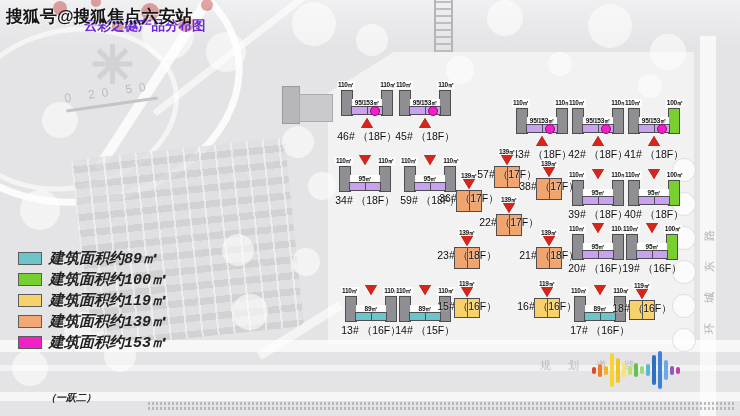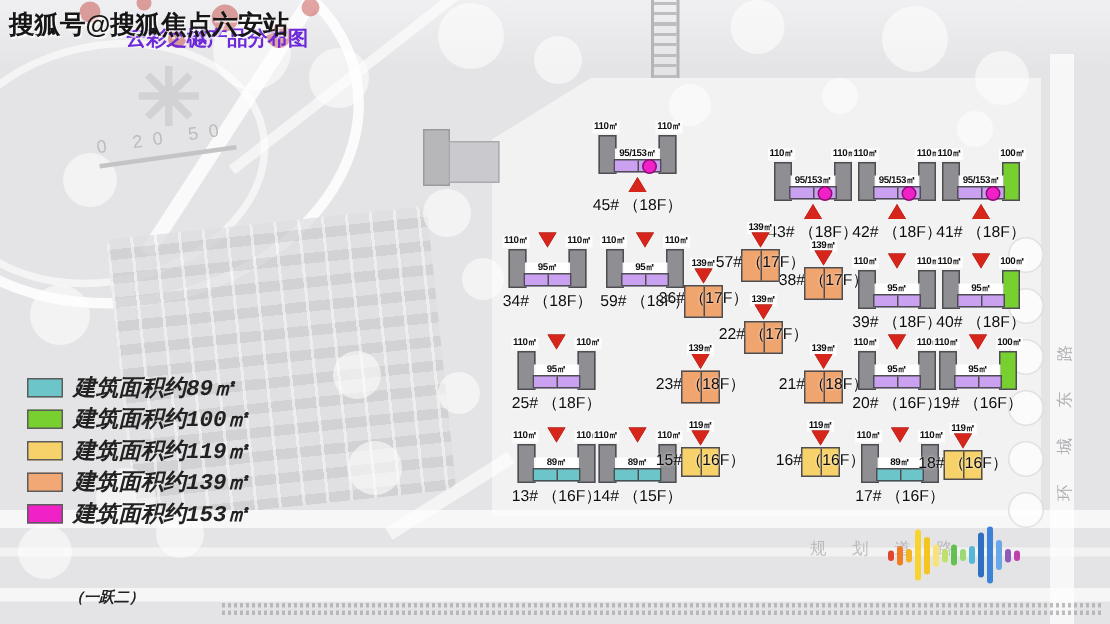--- a/index.html
+++ b/index.html
@@ -189,20 +189,35 @@
       <i class="bar" style="height: 12px; background: rgb(85, 184, 216);"></i>
       <i class="bar" style="height: 30px; background: rgb(47, 111, 192);"></i>
       <i class="bar" style="height: 38px; background: rgb(59, 130, 216);"></i>
       <i class="bar" style="height: 20px; background: rgb(106, 168, 232);"></i>
       <i class="bar" style="height: 9px; background: rgb(142, 91, 184);"></i>
       <i class="bar" style="height: 7px; background: rgb(193, 63, 168);"></i>
     </div>
 
   <div class="abs fp" style="top:402px"></div>
   <div class="abs fp" style="top:407px"></div>
+<div class="bld slab mk-below" style="left: 341px; top: 90px;">
+      <div class="tower left" style="background: rgb(143, 143, 147);"></div>
+      <div class="tower right" style="background: rgb(143, 143, 147);"></div>
+      <span class="chip l">110㎡</span>
+      <span class="chip r">110㎡</span>
+      <div class="mid">
+        <span class="mid-label">95/153㎡</span>
+        <div class="cells" style="background: rgb(201, 161, 240);">
+          <i class="cell-div"></i>
+        </div>
+        <i class="dot"></i>
+      </div>
+      <i class="marker up"></i>
+      <div class="bld-name">46# （18F）</div>
+    </div>
     <div class="bld slab mk-below" style="left: 399px; top: 90px;">
       <div class="tower left" style="background: rgb(143, 143, 147);"></div>
       <div class="tower right" style="background: rgb(143, 143, 147);"></div>
       <span class="chip l">110㎡</span>
       <span class="chip r">110㎡</span>
       <div class="mid">
         <span class="mid-label">95/153㎡</span>
         <div class="cells" style="background: rgb(201, 161, 240);">
           <i class="cell-div"></i>
         </div>
@@ -329,34 +344,20 @@
       <span class="chip r">100㎡</span>
       <div class="mid">
         <span class="mid-label">95㎡</span>
         <div class="cells" style="background: rgb(201, 161, 240);">
           <i class="cell-div"></i>
         </div>
       </div>
       <i class="marker down"></i>
       <div class="bld-name">40# （18F）</div>
     </div>
-    <div class="bld slab" style="left: 345px; top: 234px;">
-      <div class="tower left" style="background: rgb(143, 143, 147);"></div>
-      <div class="tower right" style="background: rgb(143, 143, 147);"></div>
-      <span class="chip l">110㎡</span>
-      <span class="chip r">110㎡</span>
-      <div class="mid">
-        <span class="mid-label">95㎡</span>
-        <div class="cells" style="background: rgb(201, 161, 240);">
-          <i class="cell-div"></i>
-        </div>
-      </div>
-      <i class="marker down"></i>
-      <div class="bld-name">25# （18F）</div>
-    </div>
     <div class="bld point" style="left: 454px; top: 247px;">
       <span class="chip c">139㎡</span>
       <i class="marker down"></i>
       <div class="point-block h22" style="background: rgb(240, 164, 110);">
         <i class="cell-div"></i>
       </div>
       <div class="bld-name">23# （18F）</div>
     </div>
     <div class="bld point" style="left: 496px; top: 214px;">
       <span class="chip c">139㎡</span>

